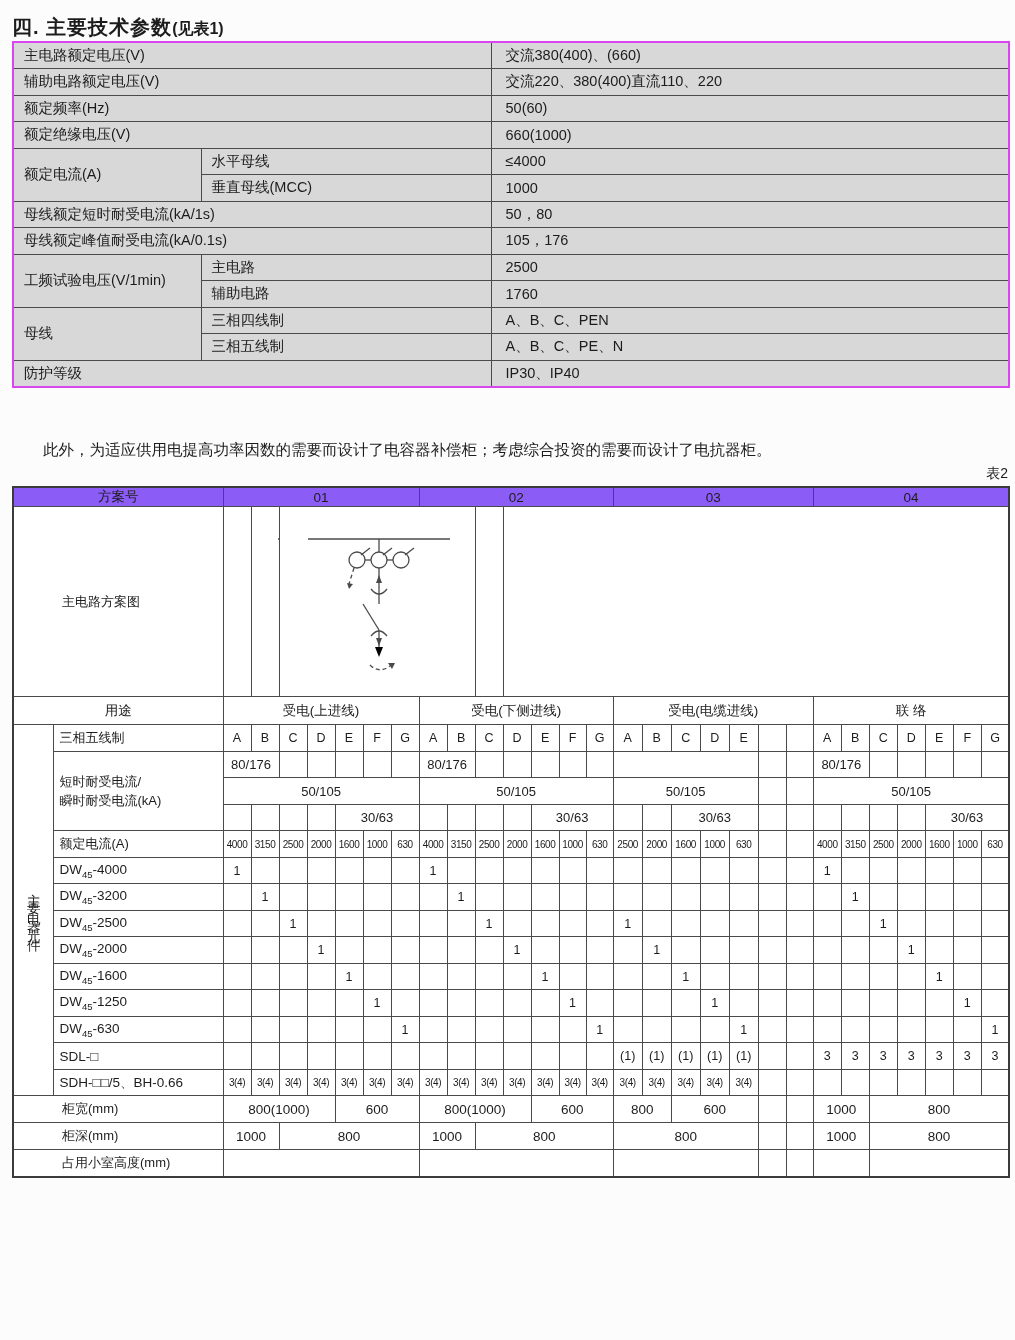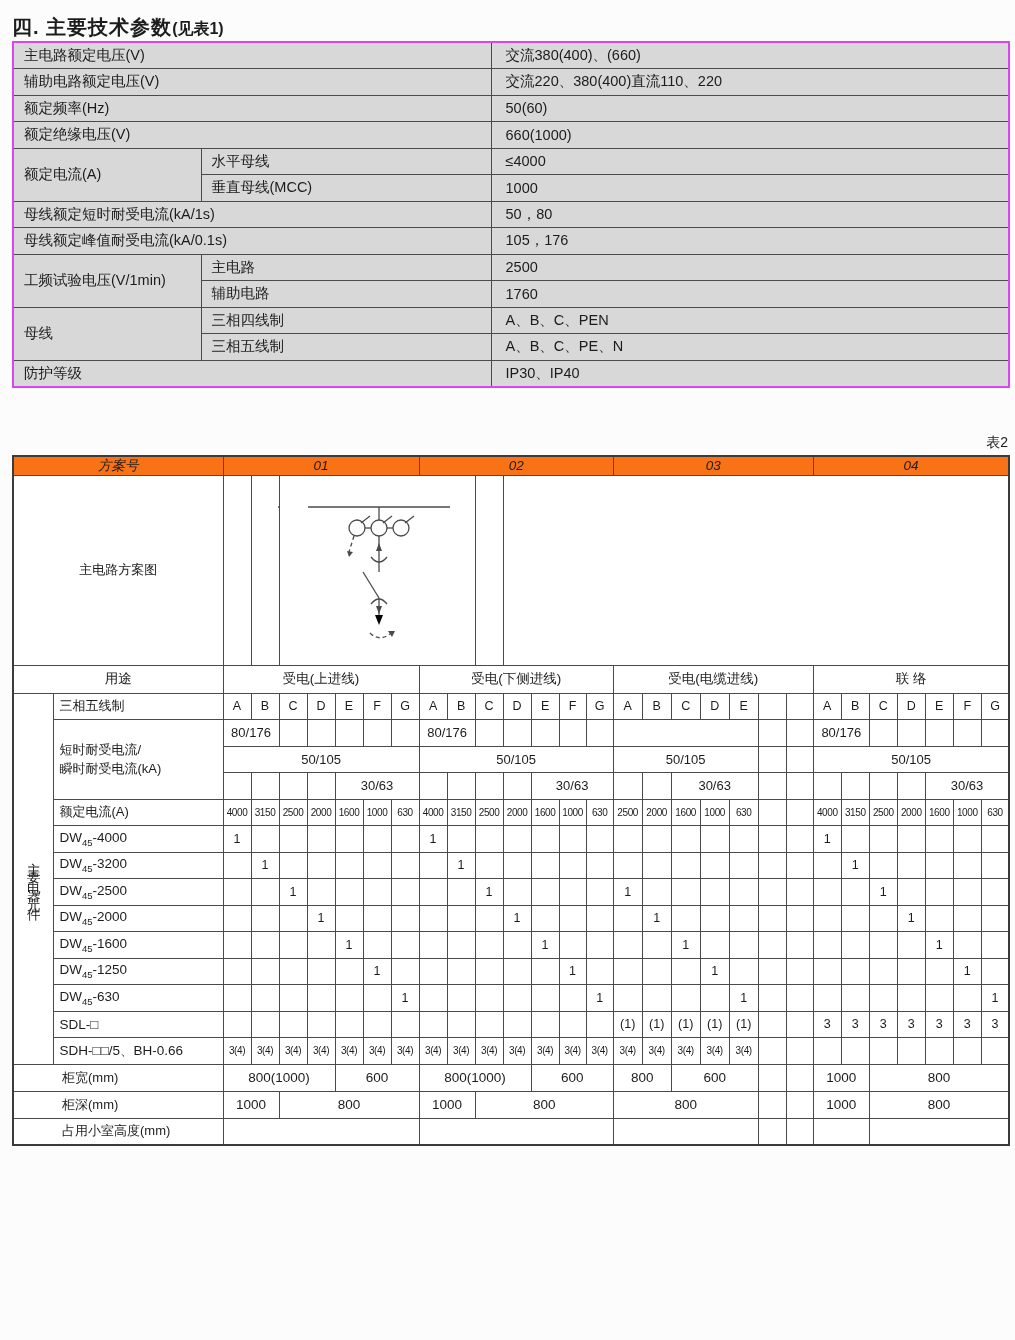--- a/index.html
+++ b/index.html
@@ -23,21 +23,21 @@
     height:26.5px; font-size:14.5px; padding:1px 10px; overflow:hidden; white-space:nowrap;
   }
   .t1 td.val { padding-left:14px; }
 
   
   .para { width:996px; font-size:15.5px; line-height:1.8; text-indent:2em; margin:2px 0; }
 
   
   table.t2 { border-collapse:collapse; table-layout:fixed; width:996px; border:2px solid #3b3b3b; background:#fff; margin-bottom:10px; }
   .t2 td { border:1px solid #4a4a4a; text-align:center; vertical-align:middle; font-size:12.5px; padding:0 1px; overflow:hidden; }
-  .t2 tr.hdr td { background:#f97316; height:15px; font-size:13.5px;font-style:italic; }
+  .t2 tr.hdr td { background:#8b5cf6; height:15px; font-size:13.5px; }
   .t2 tr.diag td { height:190px; padding:0; }
   .t2 tr.use td { height:28px; font-size:13.5px; }
   .t2 tr.g td { height:26.5px; }
   .t2 tr.bot td { height:27px; }
   .t2 td.lab { text-align:left; padding:0 6px; font-size:13px; white-space:nowrap; }
   .t2 td.pre { white-space:pre-line; line-height:1.5; }
   .t2 td.dev { font-size:13.5px; }
   .t2 td.dev sub { font-size:9.5px; }
   .t2 td.blab { padding-left:48px; font-size:13px; }
   .t2 td.vlab {
@@ -125,20 +125,21 @@
       <tr>
         <td class="lab" colspan="2">防护等级</td>
         <td class="val">IP30、IP40</td>
       </tr>
     </tbody>
   </table>
 
   <div style="height:36px"></div>
 
   <div style="height:10px"></div>
+  <div class="para">此外，为适应供用电提高功率因数的需要而设计了电容器补偿柜；考虑综合投资的需要而设计了电抗器柜。</div>
   <div class="tbl-tag" style="margin-top:0;">表2</div>
 
   <table class="t2">
     <colgroup>
       <col style="width:40px">
         <col style="width:170px">
       <col style="width:28px">
         <col style="width:28px">
         <col style="width:28px">
         <col style="width:28px">
@@ -169,21 +170,21 @@
     </colgroup>
     <tbody id="t2top">
       <tr class="hdr">
         <td colspan="2">方案号</td>
         <td colspan="7">01</td>
         <td colspan="7">02</td>
         <td colspan="7">03</td>
         <td colspan="7">04</td>
       </tr>
       <tr class="diag">
-        <td colspan="2" class="lab" style="text-align:center;">主电路方案图</td>
+        <td colspan="2" class="lab" style="text-align:left;padding-left:48px;">主电路方案图</td>
         <td>
           <svg class="ckt" width="190" height="186" viewBox="0 0 190 186">
             <line x1="66" y1="14" x2="78" y2="34"></line>
               <line x1="64" y1="24" x2="74" y2="12"></line>
             <line x1="76" y1="30" x2="150" y2="30"></line>
             <line x1="150" y1="30" x2="150" y2="156"></line>
               <line x1="78" y1="156" x2="150" y2="156"></line>
             <line x1="78" y1="30" x2="78" y2="52"></line>
             <polygon class="f" points="75,54 81,54 78,46"></polygon>
               <line x1="78" y1="52" x2="78" y2="66"></line>

